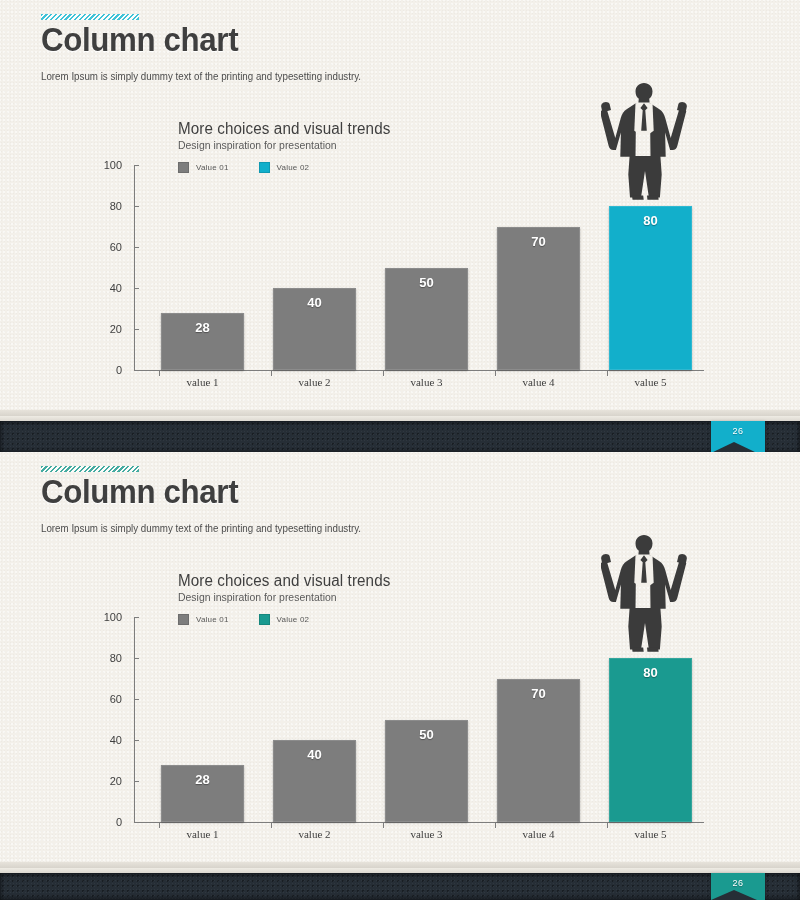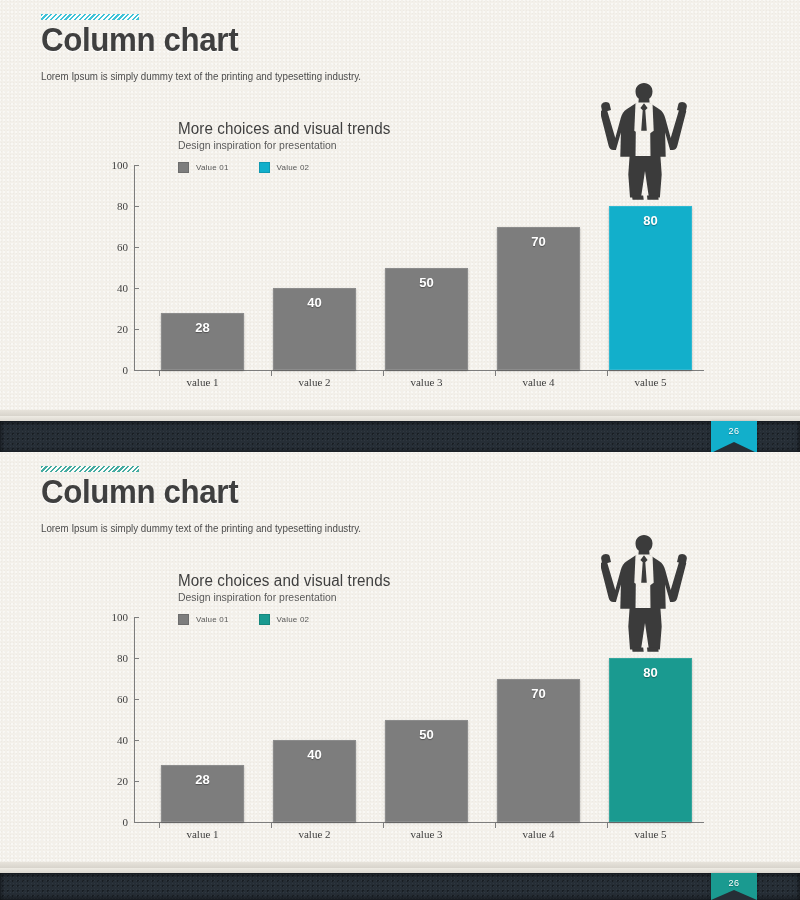--- a/index.html
+++ b/index.html
@@ -43,21 +43,21 @@
       radial-gradient(rgba(255,255,255,.045) 1px, transparent 1px),
       radial-gradient(rgba(0,0,0,.35) 1px, transparent 1px);
     background-size:3px 3px,5px 5px;
     box-shadow:inset 0 2px 4px rgba(0,0,0,.45), inset 0 -2px 4px rgba(0,0,0,.45);
   }
   .band-1{top:421px;}
   .band-2{top:873px;height:27px;}
 
   
   .ribbon{
-    position:absolute;width:46px;height:32px;
+    position:absolute;width:54px;height:32px;
     text-align:center;
     box-shadow:0 1px 3px rgba(0,0,0,.35);
   }
   .ribbon .num{
     display:block;
     font-size:9px;color:#ffffff;
     letter-spacing:.5px;
     padding-top:5px;
     text-shadow:0 1px 1px rgba(0,0,0,.25);
   }
@@ -112,24 +112,24 @@
 
   
   .plot{position:absolute;}
   .axis-y{
     position:absolute;left:0;top:0;width:1px;height:205px;background:#7d7d7d;
   }
   .axis-x{
     position:absolute;left:0;width:570px;height:1px;background:#7d7d7d;
   }
   .ytick{
-    position:absolute;right:100%;margin-right:6px;
+    position:absolute;right:100%;margin-right:12px;
     font-size:11px;color:#3f3f3f;white-space:nowrap;
     transform:translateY(-50%);
-    font-family:Liberation Serif, serif;
+    font-family:Liberation Sans, sans-serif;
   }
   .ytick-mark{position:absolute;left:0;width:5px;height:1px;background:#7d7d7d;}
   .xtick-mark{position:absolute;width:1px;height:5px;background:#7d7d7d;}
   .bar{
     position:absolute;bottom:0;
     box-shadow:0 1px 2px rgba(0,0,0,.28), inset 0 0 0 1px rgba(255,255,255,.12);
   }
   .bar .val{
     position:absolute;left:0;right:0;top:7px;
     text-align:center;color:#ffffff;font-size:13px;font-weight:bold;

